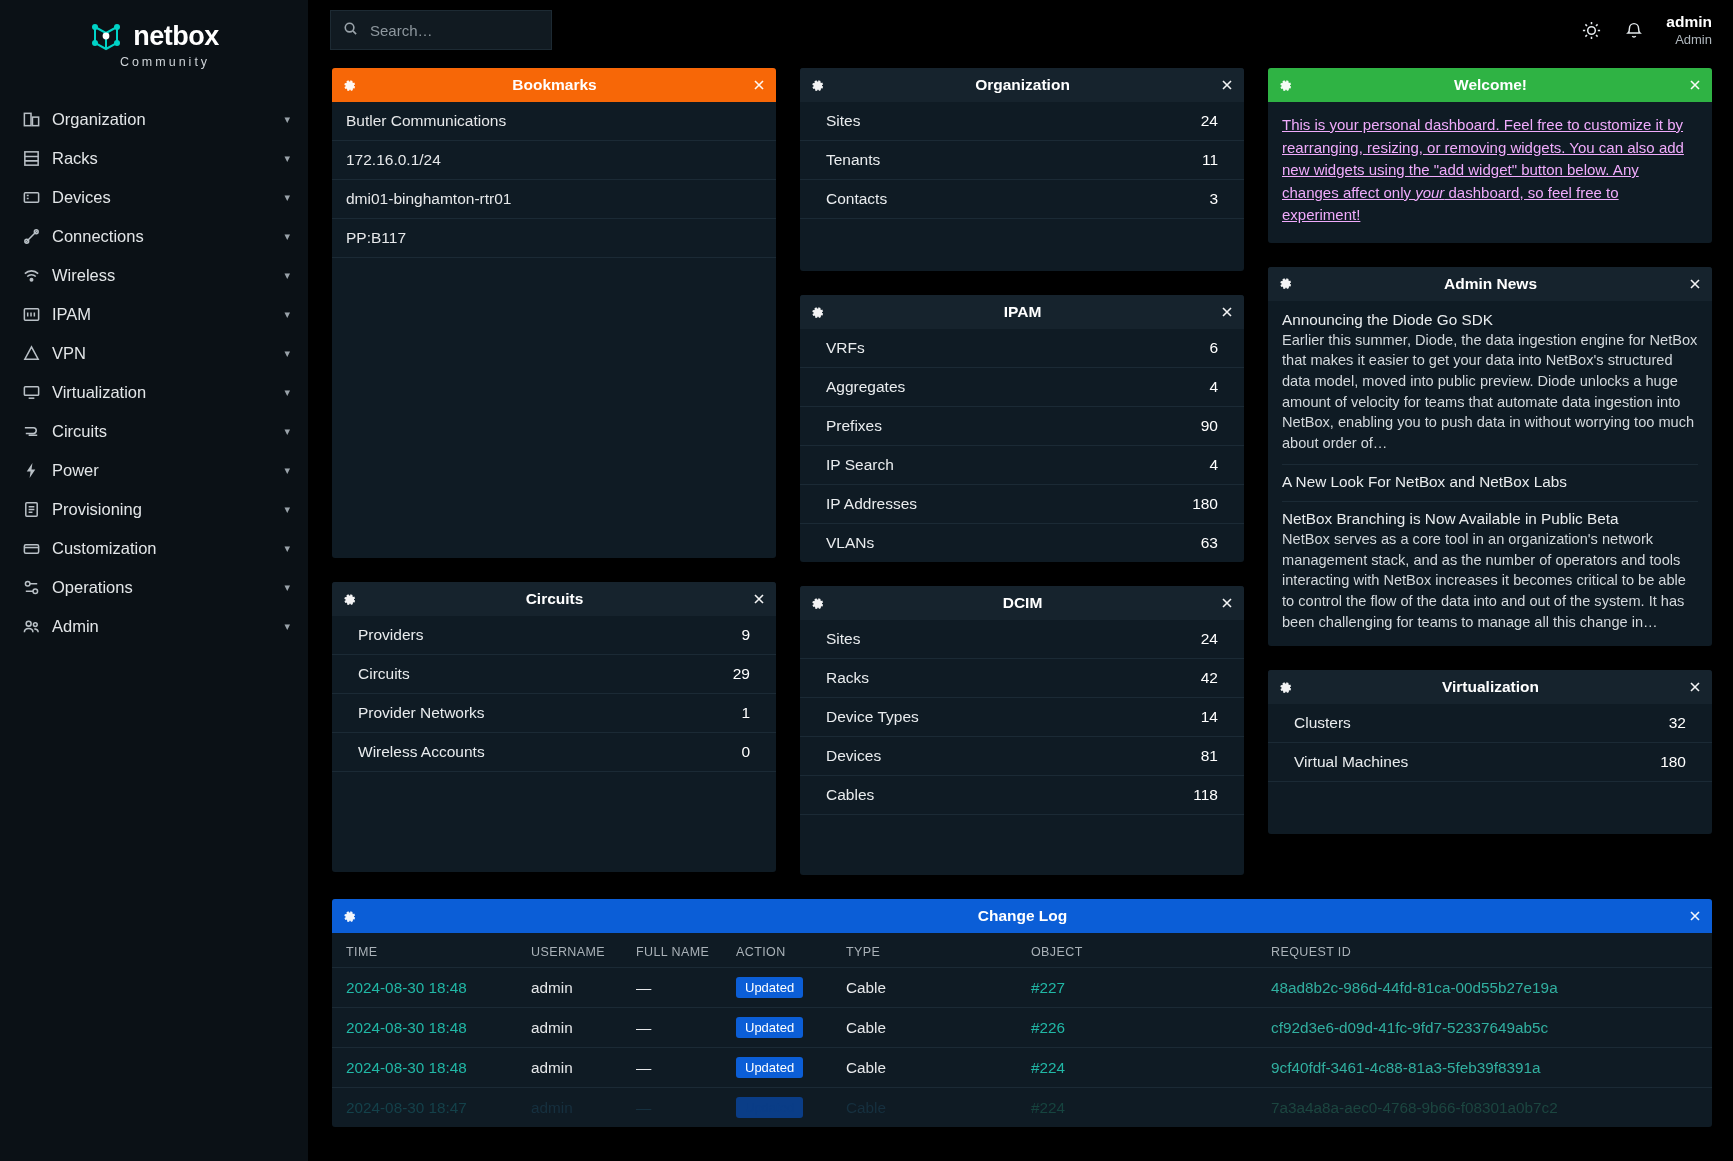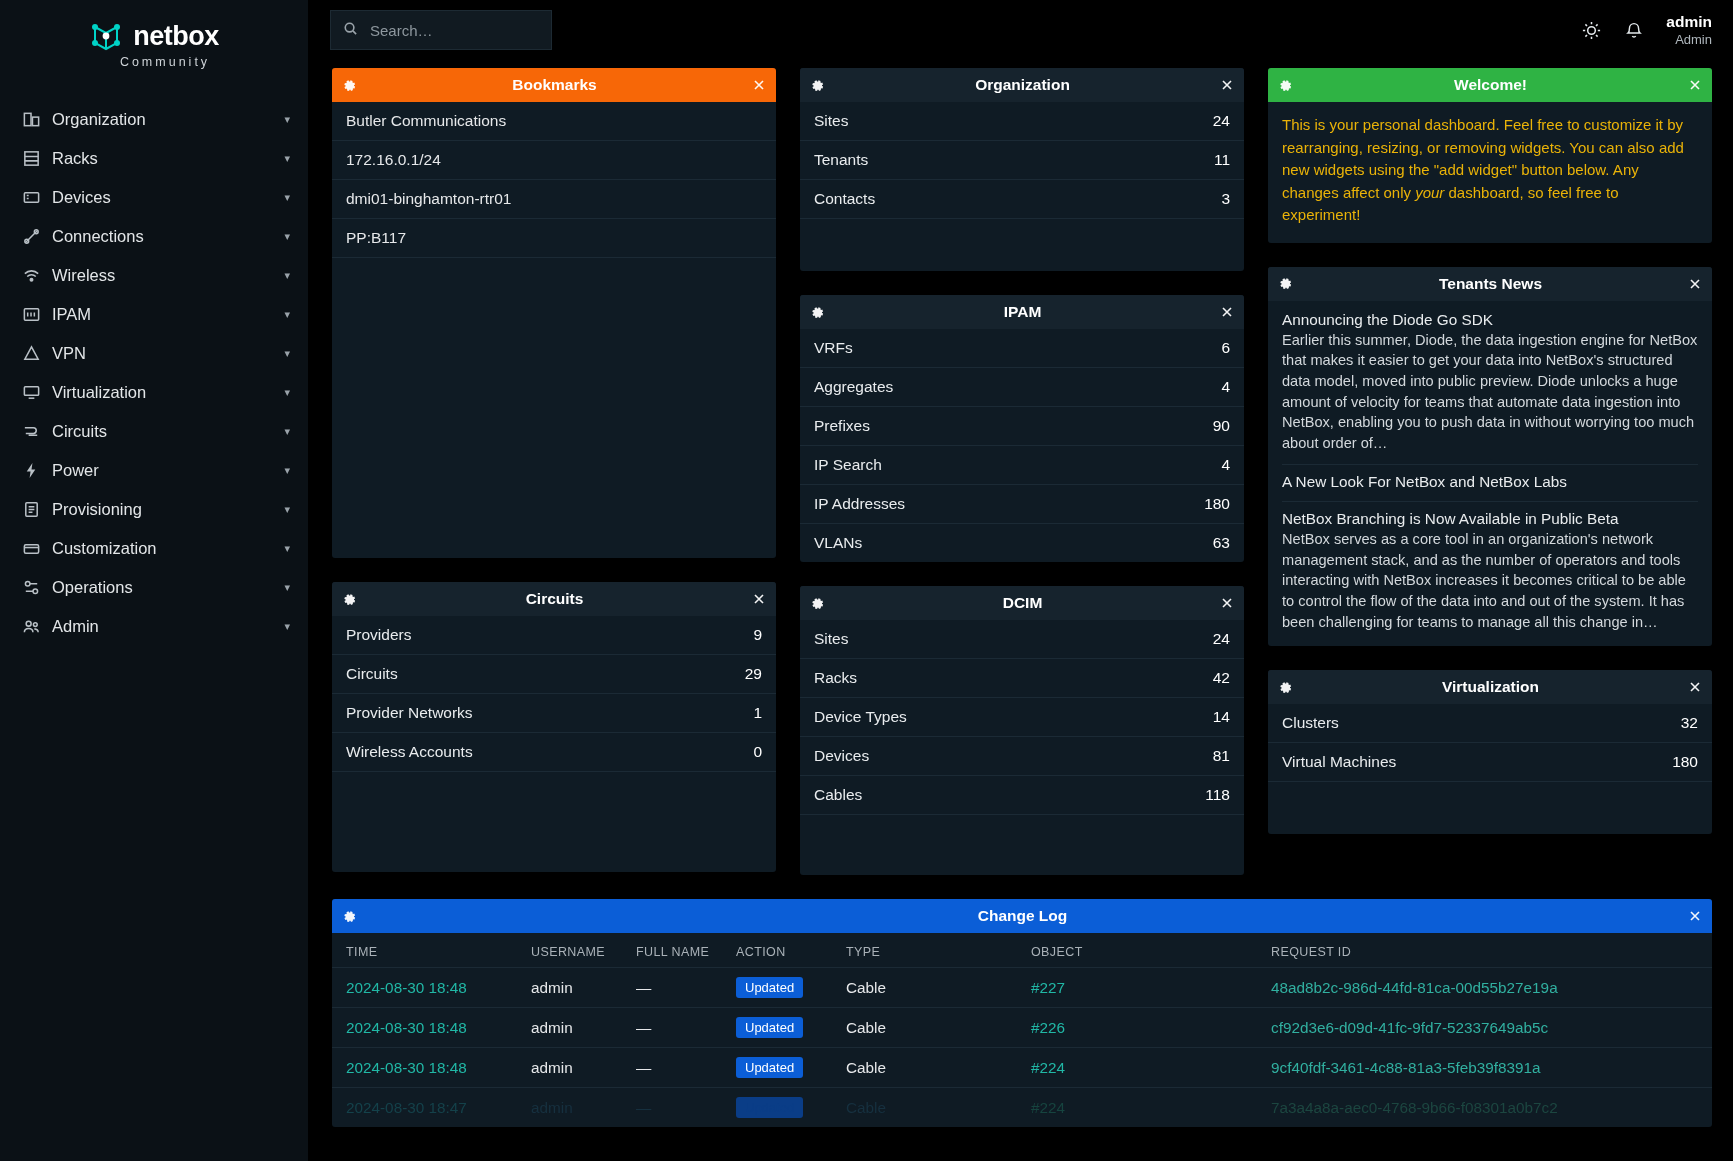--- a/index.html
+++ b/index.html
@@ -96,31 +96,31 @@
   }
   .w-head.orange { background: #f76707; }
   .w-head.green  { background: #2fb344; }
   .w-head.blue   { background: #0b5ed7; gap: 36px; }
   .w-gear, .w-close { cursor: pointer; opacity: .95; display: flex; align-items: center; }
   .w-title { flex: 1; text-align: center; }
   .w-body { padding: 0; }
 
   .list-row {
     display: flex; align-items: center; justify-content: space-between;
-    padding: 10px 14px;
+    padding: 10px 26px;
     border-bottom: 1px solid #1b2a35;
     font-size: 15.5px; color: #e9ecee;
   }
   .list-row:last-child { border-bottom: 0; }
   .list-row .val { color: #ffffff; }
   .bm-row { padding: 10px 14px; border-bottom: 1px solid #1b2a35; font-size: 15.5px; }
   .spacer-lg { height: 300px; }
   .spacer-md { height: 100px; }
 
-  .welcome-body { padding: 12px 14px 16px; font-size: 15px; line-height: 1.5; color: #eab308; }
+  .welcome-body { padding: 12px 14px 16px; font-size: 15px; line-height: 1.5; color: #f0abfc; text-decoration: underline; }
   .welcome-body i { font-style: italic; }
 
   .news-body { padding: 10px 14px 12px; }
   .news-item { padding-bottom: 10px; margin-bottom: 8px; border-bottom: 1px solid #1b2a35; }
   .news-item:last-child { border-bottom: 0; margin-bottom: 0; padding-bottom: 2px; }
   .news-title { font-size: 15.3px; color: #e9ecee; }
   .news-text { font-size: 14.6px; color: #d3d8dc; line-height: 1.42; margin-top: 1px; }
 
   
   .changelog { margin-top: 24px; background: #0f1b24; border-radius: 3px; overflow: hidden; }
@@ -567,21 +567,21 @@
           </div>
 
           <div class="widget">
             <div class="w-head">
               <span class="w-gear">
                 <svg width="15" height="15" viewBox="0 0 16 16" fill="#ffffff">
                   <path d="M8 5.2A2.8 2.8 0 108 10.8 2.8 2.8 0 008 5.2zm0 4.3a1.5 1.5 0 110-3 1.5 1.5 0 010 3z"></path>
                   <path d="M14 9.1l-1.2-.5c.05-.4.05-.8 0-1.2l1.2-.5-.9-2.2-1.2.5c-.26-.3-.56-.6-.9-.8l.3-1.3-2.3-.6-.3 1.3c-.4-.05-.8-.05-1.2 0L6.9 2.5l-2.2.9.5 1.2c-.3.26-.6.56-.8.9l-1.3-.3-.6 2.3 1.3.3c-.05.4-.05.8 0 1.2l-1.2.5.9 2.2 1.2-.5c.26.3.56.6.9.8l-.3 1.3 2.3.6.3-1.3c.4.05.8.05 1.2 0l.5 1.2 2.2-.9-.5-1.2c.3-.26.6-.56.8-.9l1.3.3.6-2.3z"></path>
                 </svg>
               </span>
-              <span class="w-title">Tenants News</span>
+              <span class="w-title">Admin News</span>
               <span class="w-close">
                 <svg width="14" height="14" viewBox="0 0 14 14" stroke="#ffffff" stroke-width="1.6">
                     <path d="M3 3l8 8M11 3l-8 8"></path>
                   </svg>
               </span>
             </div>
             <div class="news-body">
               <div class="news-item">
                 <div class="news-title">Announcing the Diode Go SDK</div>
                 <div class="news-text">Earlier this summer, Diode, the data ingestion engine for NetBox that makes it easier to get your data into NetBox's structured data model, moved into public preview. Diode unlocks a huge amount of velocity for teams that automate data ingestion into NetBox, enabling you to push data in without worrying too much about order of…</div>

